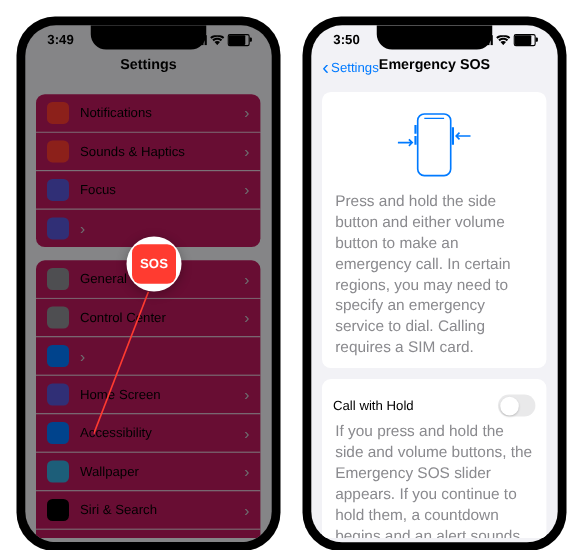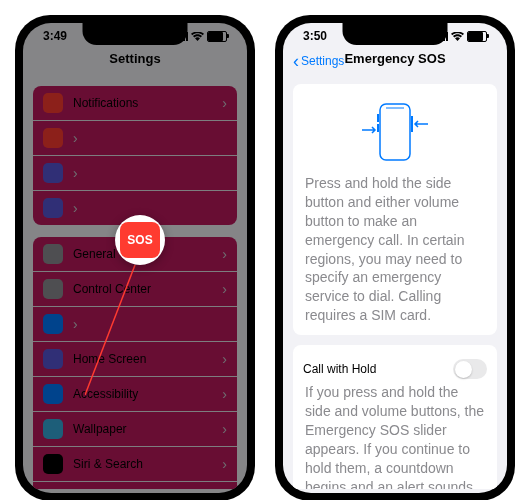--- a/index.html
+++ b/index.html
@@ -66,24 +66,26 @@
     <div class="header">Settings</div>
     <div class="content" id="left-list">
         <div class="group">
           <div class="row">
             <div class="icon" style="background:#ff3b30"></div>
             <div class="row-label">Notifications</div>
             <div class="chev">›</div>
           </div>
           <div class="row">
             <div class="icon" style="background:#ff3b30"></div>
+            <div class="row-label">Sounds &amp; Haptics</div>
             <div class="chev">›</div>
           </div>
           <div class="row">
             <div class="icon" style="background:#5856d6"></div>
+            <div class="row-label">Focus</div>
             <div class="chev">›</div>
           </div>
           <div class="row">
             <div class="icon" style="background:#5856d6"></div>
             <div class="chev">›</div>
           </div>
         </div>
         <div class="group">
           <div class="row">
             <div class="icon" style="background:#8e8e93"></div>

